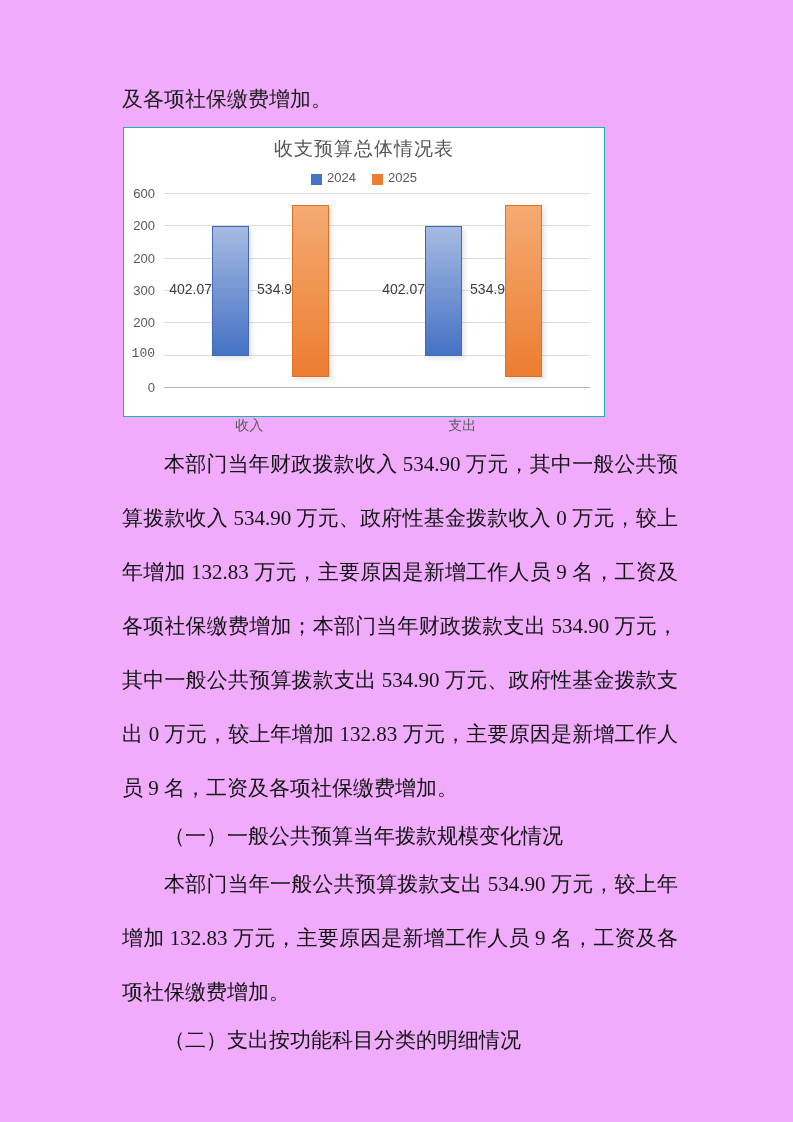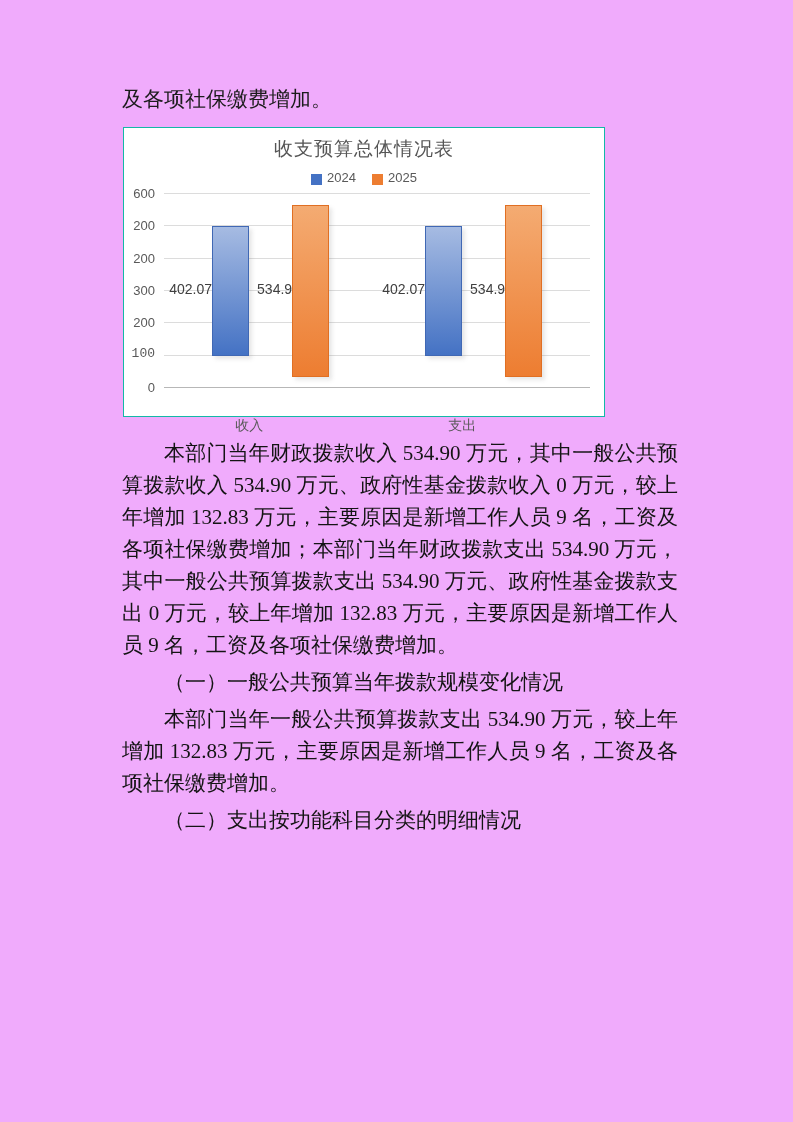--- a/index.html
+++ b/index.html
@@ -51,21 +51,21 @@
   }
 
   
   .sec-heading {
     font-family:"Liberation Sans","DejaVu Sans",sans-serif;
     font-size:22px; font-weight:bold; color:#0a0a0a;
     line-height:42px; text-indent:2em;
   }
   .sub-heading { font-size:21px; line-height:42px; text-indent:2em; color:#141414; }
   .body-para {
-    font-size:21px; line-height:32px; text-indent:2em;
+    font-size:21px; line-height:54px; text-indent:2em;
     text-align:justify; color:#141414;
   }
 </style>
 </head>
 <body>
 
 <div class="page">
   <div class="content">
 
     <p class="intro-line">及各项社保缴费增加。</p>

